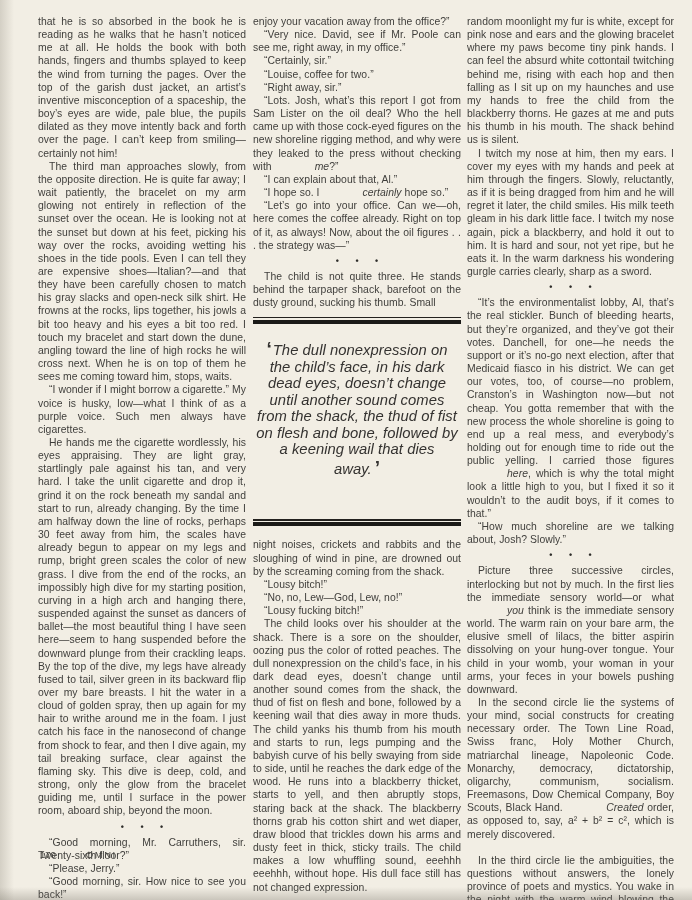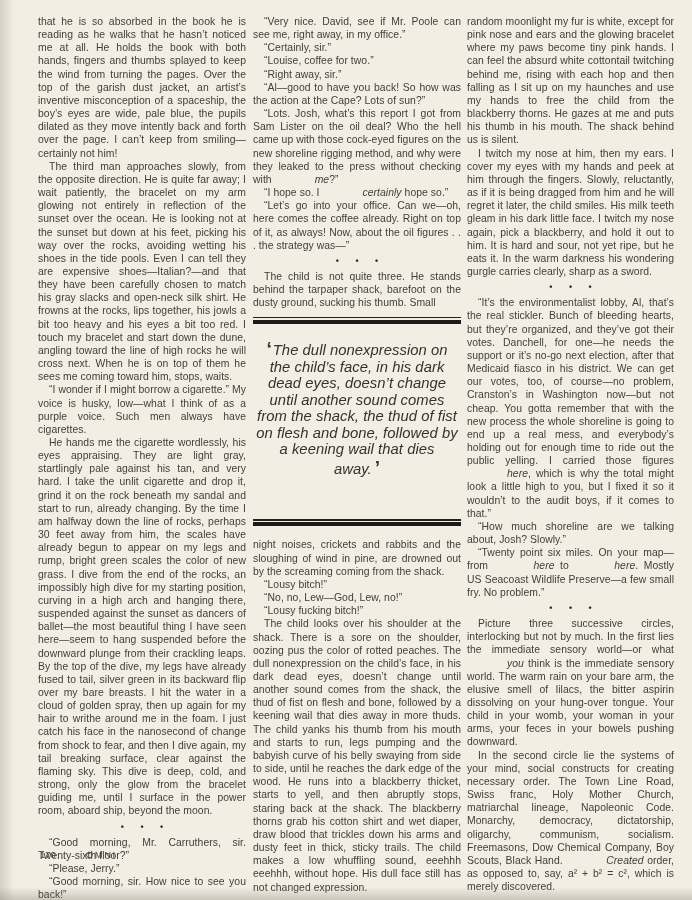--- a/index.html
+++ b/index.html
@@ -53,46 +53,46 @@
       <p class="para">that he is so absorbed in the book he is reading as he walks that he hasn’t noticed me at all. He holds the book with both hands, fingers and thumbs splayed to keep the wind from turning the pages. Over the top of the garish dust jacket, an artist’s inventive misconception of a spaceship, the boy’s eyes are wide, pale blue, the pupils dilated as they move intently back and forth over the page. I can’t keep from smiling—certainly not him!</p>
       <p class="para indent">The third man approaches slowly, from the opposite direction. He is quite far away; I wait patiently, the bracelet on my arm glowing not entirely in reflection of the sunset over the ocean. He is looking not at the sunset but down at his feet, picking his way over the rocks, avoiding wetting his shoes in the tide pools. Even I can tell they are expensive shoes—Italian?—and that they have been carefully chosen to match his gray slacks and open-neck silk shirt. He frowns at the rocks, lips together, his jowls a bit too heavy and his eyes a bit too red. I touch my bracelet and start down the dune, angling toward the line of high rocks he will cross next. When he is on top of them he sees me coming toward him, stops, waits.</p>
       <p class="para indent">“I wonder if I might borrow a cigarette.” My voice is husky, low—what I think of as a purple voice. Such men always have cigarettes.</p>
       <p class="para indent">He hands me the cigarette wordlessly, his eyes appraising. They are light gray, startlingly pale against his tan, and very hard. I take the unlit cigarette and drop it, grind it on the rock beneath my sandal and start to run, already changing. By the time I am halfway down the line of rocks, perhaps 30 feet away from him, the scales have already begun to appear on my legs and rump, bright green scales the color of new grass. I dive from the end of the rocks, an impossibly high dive for my starting position, curving in a high arch and hanging there, suspended against the sunset as dancers of ballet—the most beautiful thing I have seen here—seem to hang suspended before the downward plunge from their crackling leaps. By the top of the dive, my legs have already fused to tail, silver green in its backward flip over my bare breasts. I hit the water in a cloud of golden spray, then up again for my hair to writhe around me in the foam. I just catch his face in the nanosecond of change from shock to fear, and then I dive again, my tail breaking surface, clear against the flaming sky. This dive is deep, cold, and strong, only the glow from the bracelet guiding me, until I surface in the power room, aboard ship, beyond the moon.</p>
       <div class="dots">• • •</div>
       <p class="para indent">“Good morning, Mr. Carruthers, sir. Twenty-sixth floor?”</p>
       <p class="para indent">“Please, Jerry.”</p>
       <p class="para indent">“Good morning, sir. How nice to see you back!”</p>
     </div>
   <div class="col col2">
+      <p class="para">enjoy your vacation away from the office?”</p>
       <p class="para indent">“Very nice. David, see if Mr. Poole can see me, right away, in my office.”</p>
       <p class="para indent">“Certainly, sir.”</p>
       <p class="para indent">“Louise, coffee for two.”</p>
       <p class="para indent">“Right away, sir.”</p>
-      <p class="para indent">“Al—good to have you back! So how was the action at the Cape? Lots of sun?”</p>
       <p class="para indent">“Lots. Josh, what’s this report I got from Sam Lister on the oil deal? Who the hell came up with those cock-eyed figures on the new shoreline rigging method, and why were they leaked to the press without checking with <i>me</i>?”</p>
+      <p class="para indent">“I can explain about that, Al.”</p>
       <p class="para indent">“I hope so. I <i>certainly</i> hope so.”</p>
       <p class="para indent">“Let’s go into your office. Can we—oh, here comes the coffee already. Right on top of it, as always! Now, about the oil figures . . . the strategy was—”</p>
       <div class="dots">• • •</div>
       <p class="para indent">The child is not quite three. He stands behind the tarpaper shack, barefoot on the dusty ground, sucking his thumb. Small</p>
       <div class="rule"></div>
       <div class="pullquote"><span class="q q-open">‘</span>The dull nonexpression on the child’s face, in his dark dead eyes, doesn’t change until another sound comes from the shack, the thud of fist on flesh and bone, followed by a keening wail that dies away.<span class="q q-close">’</span></div>
       <div class="rule"></div>
       <p class="para">night noises, crickets and rabbits and the sloughing of wind in pine, are drowned out by the screaming coming from the shack.</p>
       <p class="para indent">“Lousy bitch!”</p>
       <p class="para indent">“No, no, Lew—God, Lew, no!”</p>
       <p class="para indent">“Lousy fucking bitch!”</p>
       <p class="para indent">The child looks over his shoulder at the shack. There is a sore on the shoulder, oozing pus the color of rotted peaches. The dull nonexpression on the child’s face, in his dark dead eyes, doesn’t change until another sound comes from the shack, the thud of fist on flesh and bone, followed by a keening wail that dies away in more thuds. The child yanks his thumb from his mouth and starts to run, legs pumping and the babyish curve of his belly swaying from side to side, until he reaches the dark edge of the wood. He runs into a blackberry thicket, starts to yell, and then abruptly stops, staring back at the shack. The blackberry thorns grab his cotton shirt and wet diaper, draw blood that trickles down his arms and dusty feet in thick, sticky trails. The child makes a low whuffling sound, eeehhh eeehhh, without hope. His dull face still has not changed expression.</p>
     </div>
   <div class="col col3">
       <p class="para">random moonlight my fur is white, except for pink nose and ears and the glowing bracelet where my paws become tiny pink hands. I can feel the absurd white cottontail twitching behind me, rising with each hop and then falling as I sit up on my haunches and use my hands to free the child from the blackberry thorns. He gazes at me and puts his thumb in his mouth. The shack behind us is silent.</p>
       <p class="para indent">I twitch my nose at him, then my ears. I cover my eyes with my hands and peek at him through the fingers. Slowly, reluctantly, as if it is being dragged from him and he will regret it later, the child smiles. His milk teeth gleam in his dark little face. I twitch my nose again, pick a blackberry, and hold it out to him. It is hard and sour, not yet ripe, but he eats it. In the warm darkness his wondering gurgle carries clearly, sharp as a sword.</p>
       <div class="dots">• • •</div>
       <p class="para indent">“It’s the environmentalist lobby, Al, that’s the real stickler. Bunch of bleeding hearts, but they’re organized, and they’ve got their votes. Danchell, for one—he needs the support or it’s no-go next election, after that Medicaid fiasco in his district. We can get our votes, too, of course—no problem, Cranston’s in Washington now—but not cheap. You gotta remember that with the new process the whole shoreline is going to end up a real mess, and everybody’s holding out for enough time to ride out the public yelling. I carried those figures <i>here</i>, which is why the total might look a little high to you, but I fixed it so it wouldn’t to the audit boys, if it comes to that.”</p>
       <p class="para indent">“How much shoreline are we talking about, Josh? Slowly.”</p>
-      <p class="para indent">“Twenty point six miles. On your map—from <i>here</i> to <i>here</i>. Mostly US Seacoast Wildlife Preserve—a few small fry. No problem.”</p>
       <div class="dots">• • •</div>
       <p class="para indent">Picture three successive circles, interlocking but not by much. In the first lies the immediate sensory world—or what <i>you</i> think is the immediate sensory world. The warm rain on your bare arm, the elusive smell of lilacs, the bitter aspirin dissolving on your hung-over tongue. Your child in your womb, your woman in your arms, your feces in your bowels pushing downward.</p>
       <p class="para indent">In the second circle lie the systems of your mind, social constructs for creating necessary order. The Town Line Road, Swiss franc, Holy Mother Church, matriarchal lineage, Napoleonic Code. Monarchy, democracy, dictatorship, oligarchy, communism, socialism. Freemasons, Dow Chemical Company, Boy Scouts, Black Hand. <i>Created</i> order, as opposed to, say, a² + b² = c², which is merely discovered.</p>
       <p class="para indent gap">In the third circle lie the ambiguities, the questions without answers, the lonely province of poets and mystics. You wake in the night with the warm wind blowing the curtains in the open window and turn over in the darkness. For a second you are aware of the blood in your veins, warm and full, and the strong beat of your heart against</p>
     </div>
   <div class="footer">
     <span class="pagenum">170</span><span class="mag">OMNI</span>
   </div>
 </div>
 

